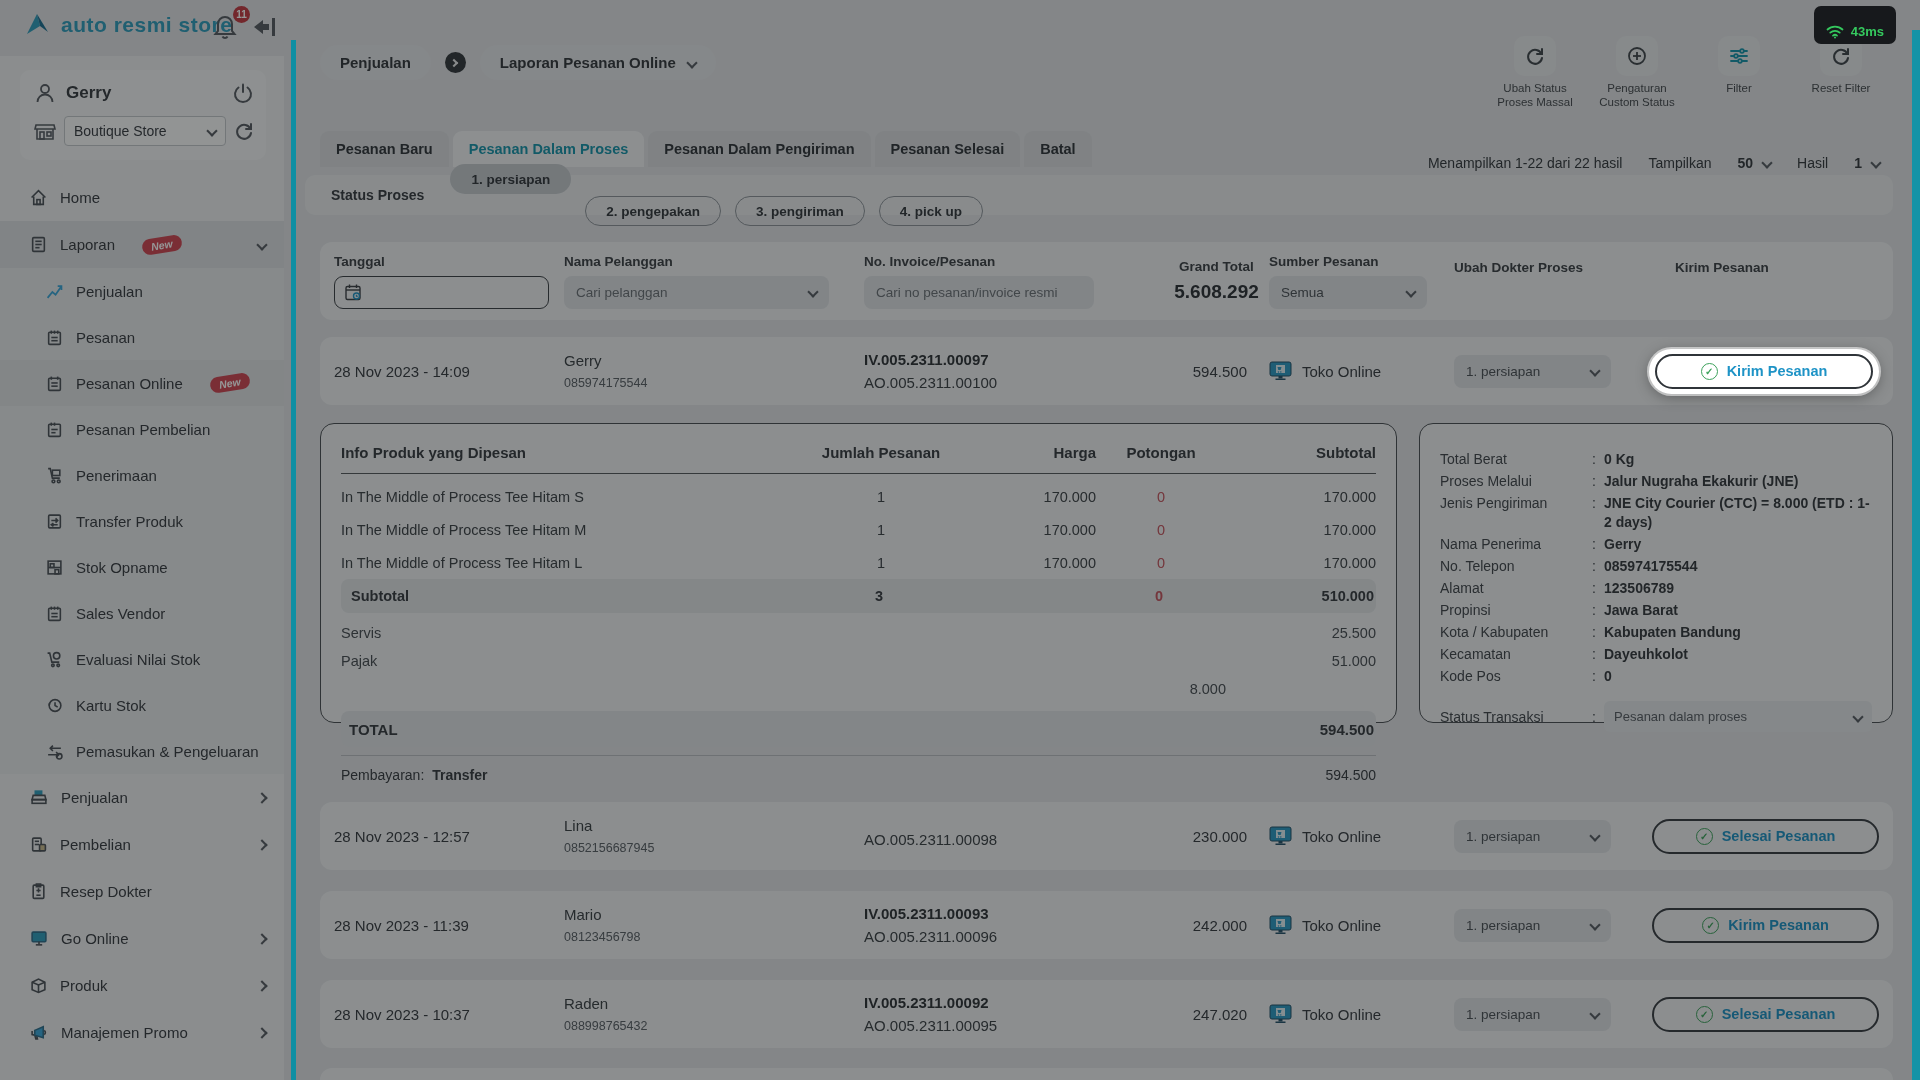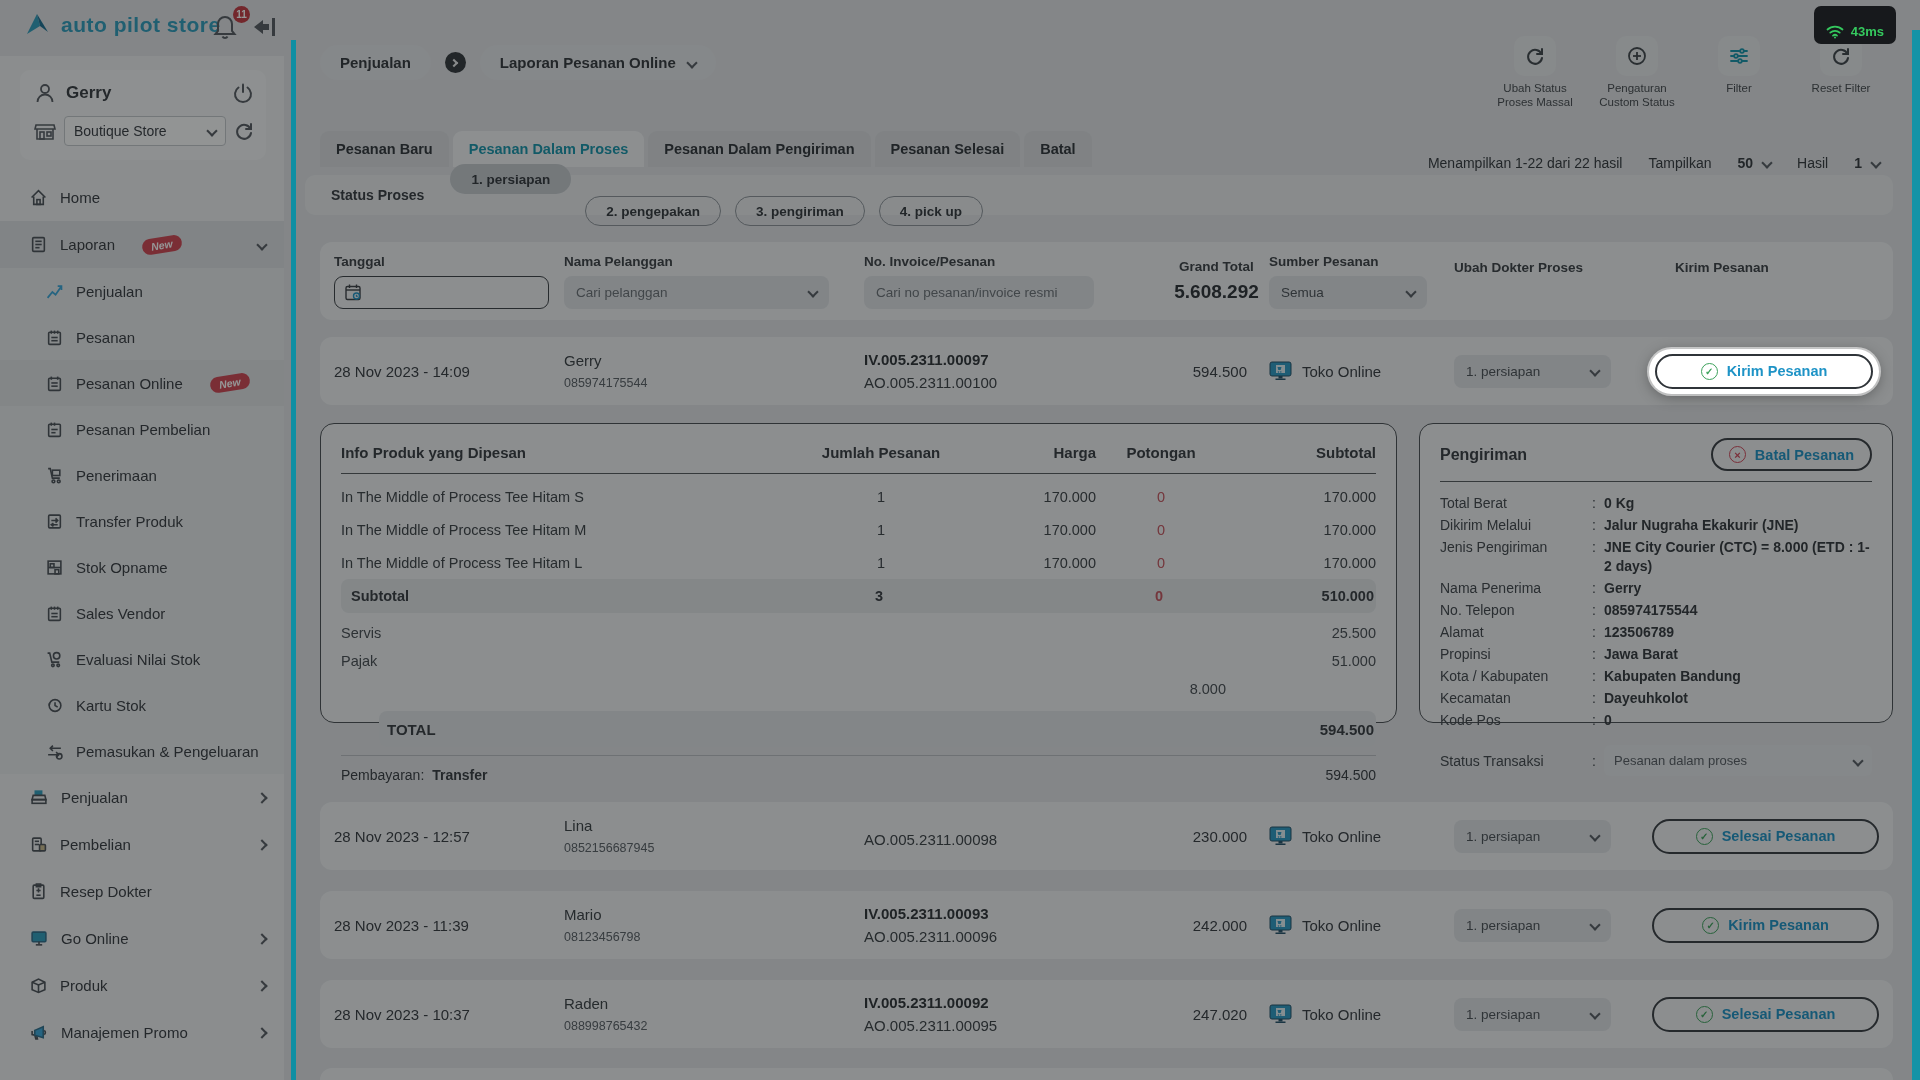--- a/index.html
+++ b/index.html
@@ -154,21 +154,21 @@
 <div class="app">
 
   <div class="topbar">
     <div class="logo">
       <span class="ic">
         <svg width="27" height="26" viewBox="0 0 27 26">
             <path d="M3 22 L13 2 L16 14 Z" fill="#2f9dbd"></path>
             <path d="M16 14 L13 2 L24 20 Z" fill="#1b6f93"></path>
           </svg>
       </span>
-      <span class="logo-text">auto pilot store</span>
+      <span class="logo-text">auto resmi store</span>
     </div>
     <div class="bell-wrap">
       <span class="ic">
         <svg width="26" height="28" viewBox="0 0 26 28" fill="none" stroke="#565c63" stroke-width="2">
             <path d="M6 19 V12 a7 7 0 0 1 14 0 V19 l2.5 3 H3.5 Z"></path>
             <path d="M10.5 24.5 a2.8 2.8 0 0 0 5 0"></path>
           </svg>
       </span>
       <span class="badge">11</span>
     </div>
@@ -677,46 +677,39 @@
         <span>Servis</span>
         <span class="pr">25.500</span>
       </div>
       <div class="pgrid feerow" style="grid-template-columns:1fr 150px;">
         <span>Pajak</span>
         <span class="pr">51.000</span>
       </div>
       <div class="pgrid feerow" style="grid-template-columns:1fr 150px;">
         <span class="pr">8.000</span>
       </div>
-      <div class="pgrid totband" style="grid-template-columns:1fr 150px;margin-left:38px;">
+      <div class="pgrid totband" style="grid-template-columns:1fr 150px;">
         <span style="padding-left:8px;">TOTAL</span>
         <span class="pr" style="padding-right:2px;">594.500</span>
       </div>
       <div class="pgrid payrow" style="grid-template-columns:1fr 150px; align-items:center;">
         <span>
           <span>Pembayaran:</span>
           <b style="margin-left:4px;">Transfer</b>
         </span>
         <span class="pr">594.500</span>
       </div>
     </div>
 
     <div class="dcard shipcard">
-      <div class="shiphead">
-        <span class="shiptitle">Pengiriman</span>
-        <button class="cancelbtn">
-          <span class="ck red">×</span>
-          <span>Batal Pesanan</span>
-        </button>
-      </div>
       <div class="fields">
         <span class="fl">Total Berat</span>
           <span class="fcolon">:</span>
           <span class="fv">0 Kg</span>
-        <span class="fl">Dikirim Melalui</span>
+        <span class="fl">Proses Melalui</span>
           <span class="fcolon">:</span>
           <span class="fv">Jalur Nugraha Ekakurir (JNE)</span>
         <span class="fl">Jenis Pengiriman</span>
           <span class="fcolon">:</span>
           <span class="fv">JNE City Courier (CTC) = 8.000 (ETD : 1-2 days)</span>
         <span class="fl">Nama Penerima</span>
           <span class="fcolon">:</span>
           <span class="fv">Gerry</span>
         <span class="fl">No. Telepon</span>
           <span class="fcolon">:</span>

